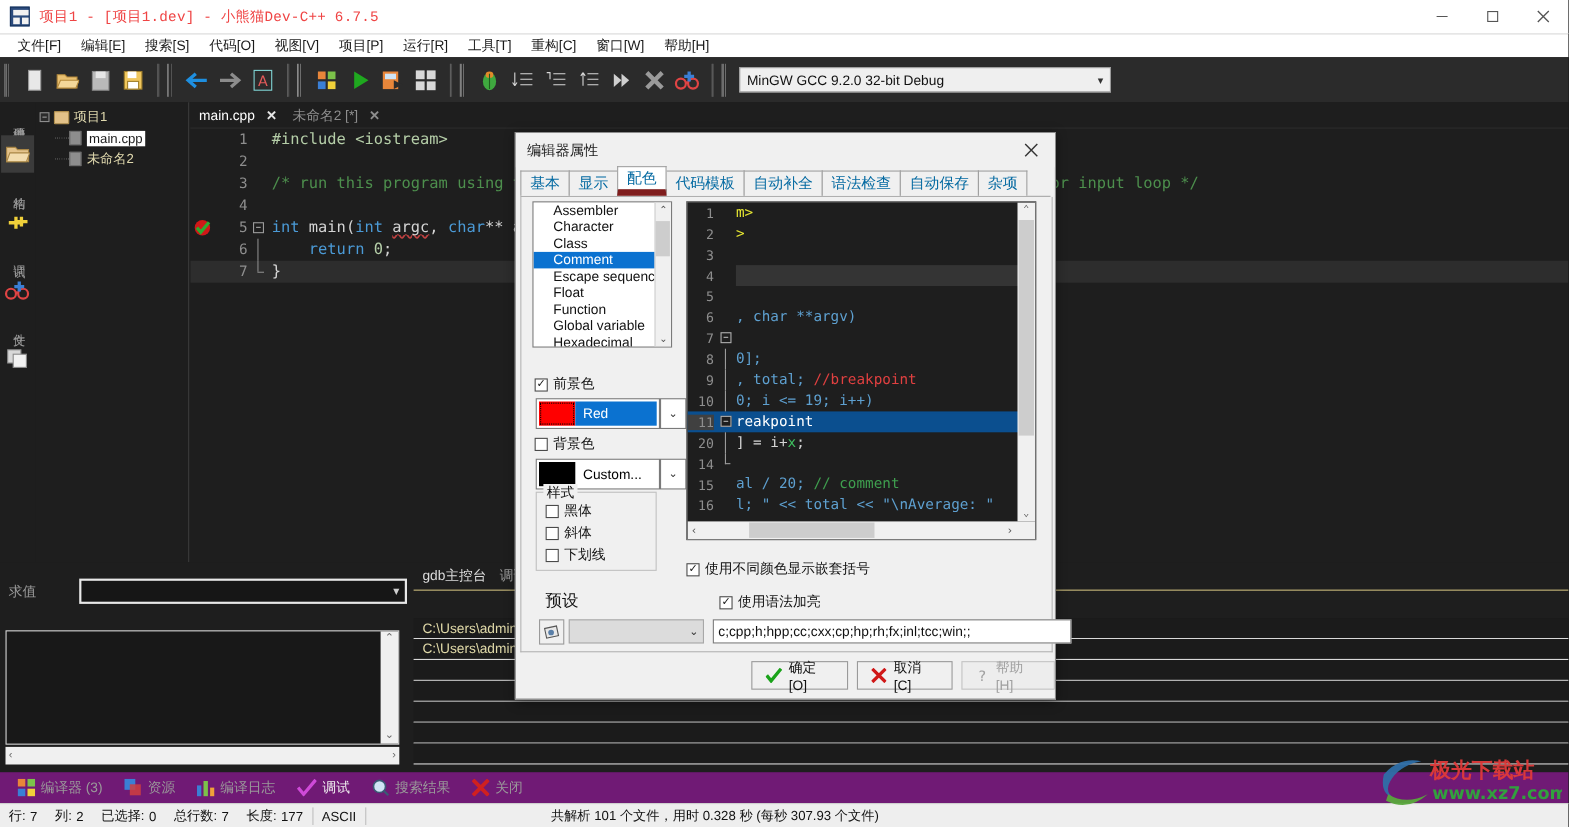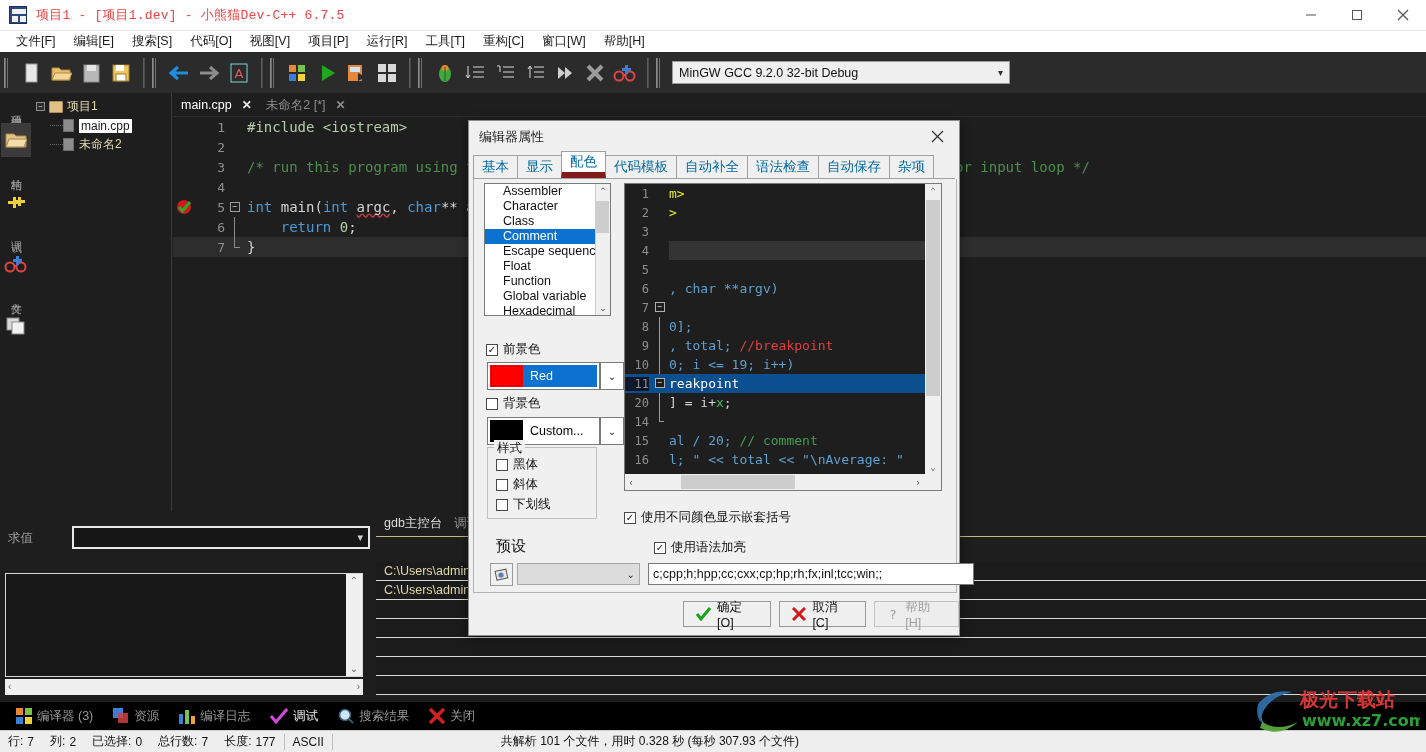--- a/index.html
+++ b/index.html
@@ -184,21 +184,21 @@
   .dbg-tab { font-size:12.5px; color:#9b9b9b; }
   .dbg-tab.active { color:#dcdcdc; }
   .dbg-colhdr { height:25px; display:flex; align-items:center; font-size:12.5px; color:#8d8d8d; }
   .dbg-rows { }
   .dbg-row { height:19px; border-bottom:1px solid #d9d9d9; display:flex; align-items:center;
              padding-left:8px; font-size:12.5px; color:#e0d9a8; background:#1b1b1b; }
 
   
   .botbar {
     position:absolute; left:0; top:702px; width:1426px; height:28px;
-    background:#000000; display:flex; align-items:center; padding-left:6px;
+    background:#701a75; display:flex; align-items:center; padding-left:6px;
   }
   .bot-tab { display:flex; align-items:center; gap:5px; padding:0 10px; font-size:12.5px;
              color:#9a9a9a; height:24px; }
   .bot-tab.active { color:#f0f0f0; }
   .statusbar {
     position:absolute; left:0; top:730px; width:1426px; height:22px;
     background:#eeeeee; display:flex; align-items:center; font-size:12px; color:#111;
     border-top:1px solid #cfcfcf;
   }
   .st-cell { padding:0 8px; height:22px; display:flex; align-items:center; gap:4px; }
@@ -864,21 +864,21 @@
           <span class="pv-text"><span style="color:#5ea0d0">, total;</span> <span style="color:#e04040">//breakpoint</span></span>
         </div>
         <div class="pv-line">
           <span class="pv-no">10</span>
           <span class="pv-fold">
               <span class="pv-vline"></span>
             </span>
           <span class="pv-text" style="color:#5ea0d0">0; i &lt;= 19; i++)</span>
         </div>
         <div class="pv-line pv-sel">
-          <span class="pv-no" style="color:#8e8e8e;background:#0f172a">11</span>
+          <span class="pv-no" style="color:#8e8e8e;background:#404040">11</span>
           <span class="pv-fold">
               <span class="pv-box">−</span>
             </span>
           <span class="pv-text" style="color:#ffffff;background:#0b4f8f;flex:1">reakpoint</span>
         </div>
         <div class="pv-line">
           <span class="pv-no">20</span>
           <span class="pv-fold">
               <span class="pv-vline"></span>
             </span>

